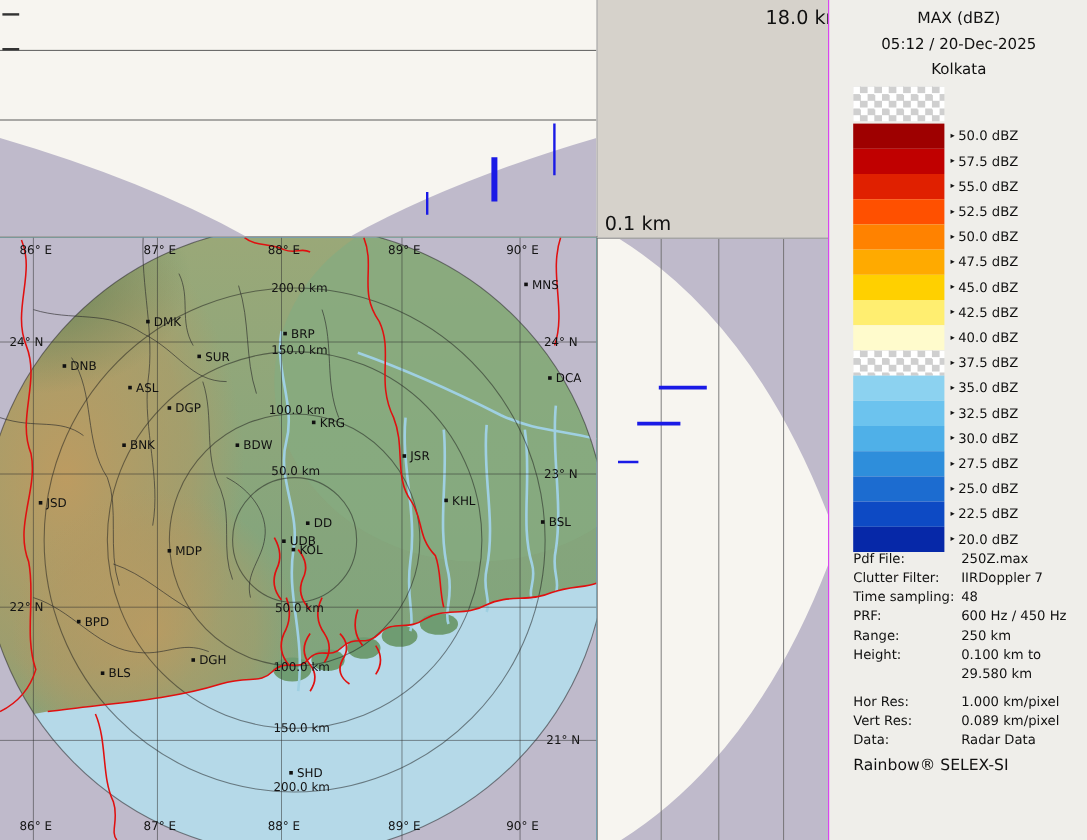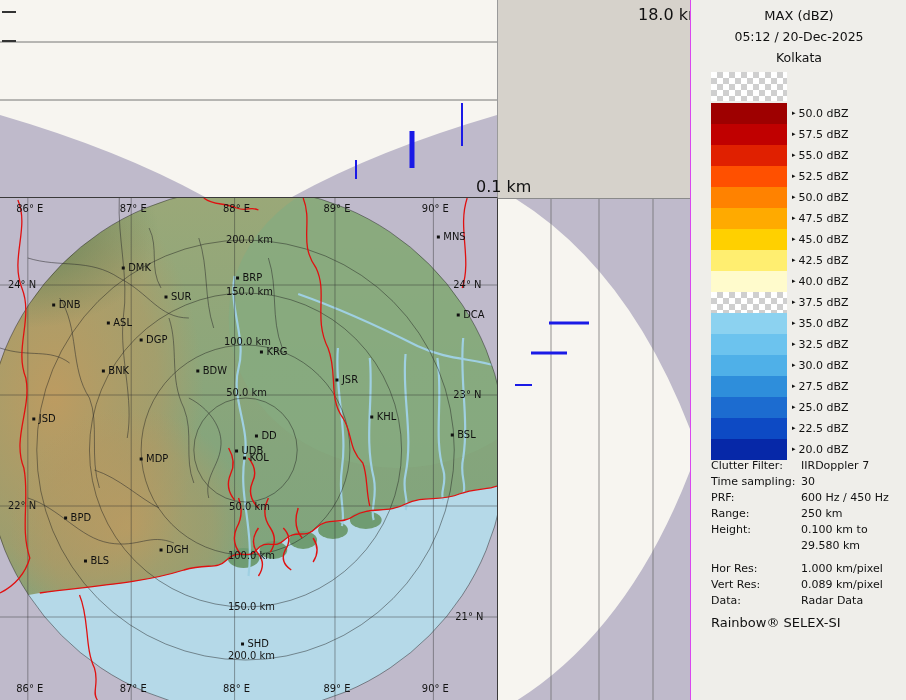--- a/index.html
+++ b/index.html
@@ -10,21 +10,21 @@
   .top-strip{position:absolute;left:0;top:0;width:497px;height:197px;
              background:#f7f5f0;border-bottom:1px solid #3a3a3a;border-right:1px solid #9a9a9a;}
   .side-strip{position:absolute;left:497px;top:198px;width:192px;height:502px;
               background:#f7f5f0;border-left:1px solid #3a3a3a;border-top:1px solid #8a8a8a;}
   .map-panel{position:absolute;left:0;top:198px;width:497px;height:502px;background:#0ea5e9;}
   .legend-panel{position:absolute;left:690px;top:0;width:216px;height:700px;
                 background:#efeeea;border-left:1px solid #d946ef;}
 
   .axis-label{position:absolute;font-size:16px;color:#111;}
   #top-height-label{left:638px;top:5px;}
-  #side-height-label{left:476px;top:177px;}
+  #side-height-label{left:504px;top:177px;}
 
   
   .legend-header{position:absolute;left:0;top:8px;width:100%;text-align:center;}
   .legend-header .t1{font-size:13px;margin-bottom:6px;}
   .legend-header .t2,.legend-header .t3{font-size:12.5px;margin-bottom:6px;}
   .checker-block{position:absolute;left:20px;top:72px;width:76px;height:29px;}
   .checker,.checker-block{background-image:conic-gradient(#cfcfcf 25%,#ffffff 0 50%,#cfcfcf 0 75%,#ffffff 0);
                           background-size:12px 12px;}
   #legend-rows{position:absolute;left:20px;top:103px;width:190px;}
   .legend-row{display:flex;align-items:center;height:21px;}
@@ -388,26 +388,30 @@
           <div class="legend-label">
             <span class="mk">▸</span>
             <span>20.0 dBZ</span>
           </div>
         </div>
       </div>
 
     <div id="info-block">
       <div id="info-rows">
           <div class="info-row">
+            <span class="lab">Pdf File:</span>
+            <span class="val">250Z.max</span>
+          </div>
+          <div class="info-row">
             <span class="lab">Clutter Filter:</span>
             <span class="val">IIRDoppler 7</span>
           </div>
           <div class="info-row">
             <span class="lab">Time sampling:</span>
-            <span class="val">30</span>
+            <span class="val">48</span>
           </div>
           <div class="info-row">
             <span class="lab">PRF:</span>
             <span class="val">600 Hz / 450 Hz</span>
           </div>
           <div class="info-row">
             <span class="lab">Range:</span>
             <span class="val">250 km</span>
           </div>
           <div class="info-row">

